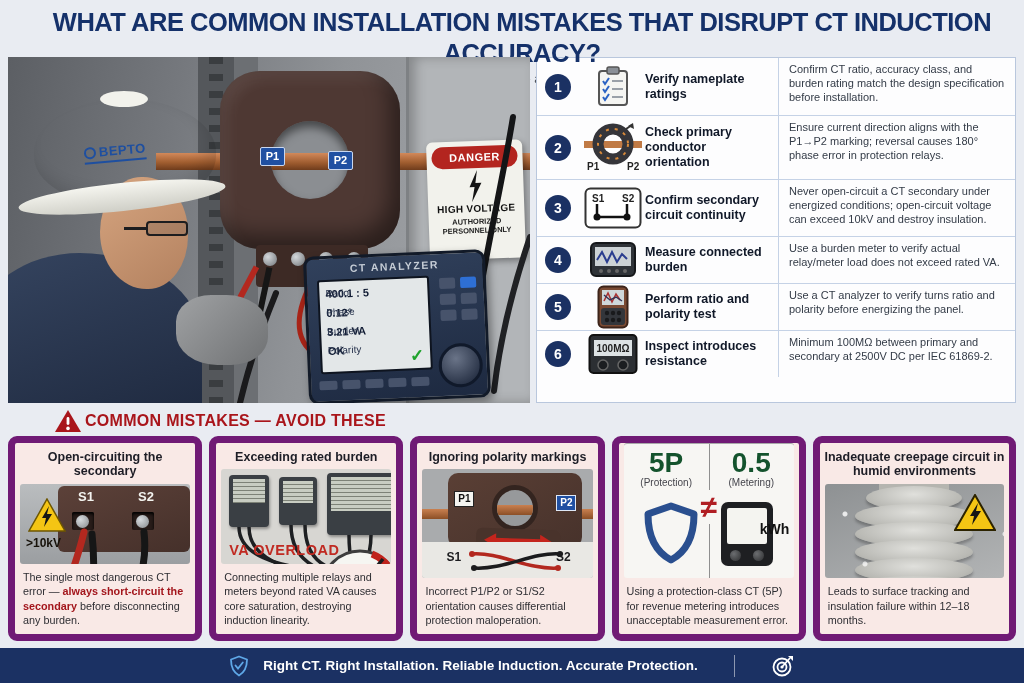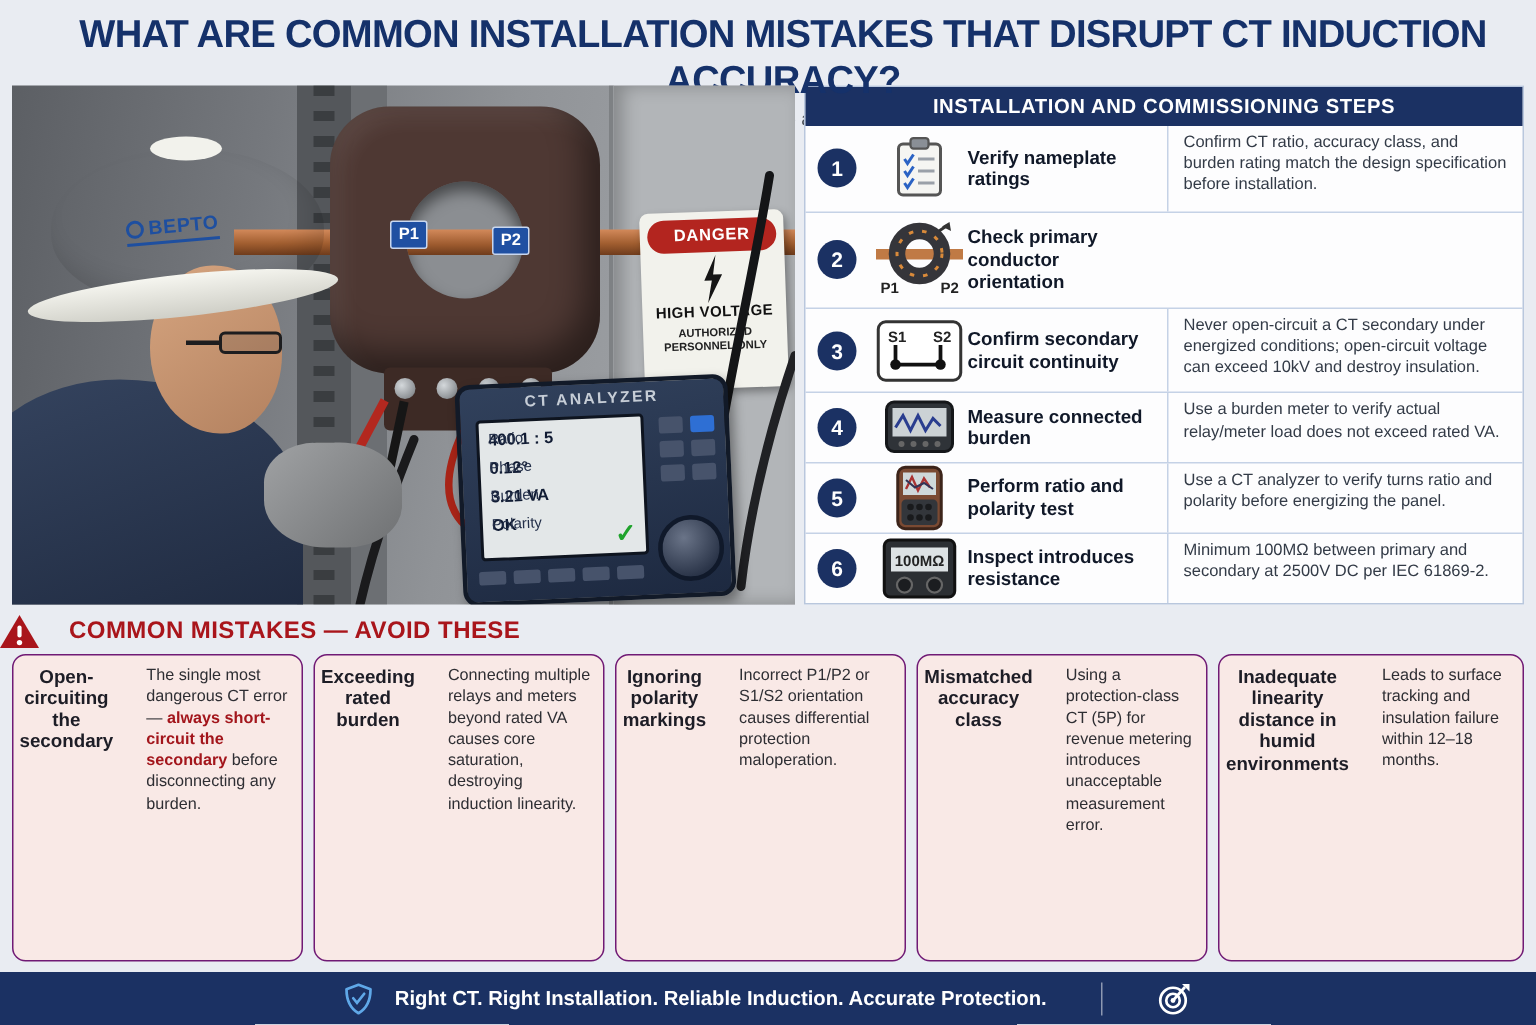--- a/index.html
+++ b/index.html
@@ -94,24 +94,24 @@
   .step:last-child { border-bottom:none; }
   .s1h{height:58px}.s2h{height:64px}.s3h{height:57px}.s4h{height:47px}.s5h{height:47px}.s6h{height:46px}
   .step-num { width:26px; height:26px; border-radius:50%; background:#1b3163; color:#fff; font-weight:bold;
      font-size:14px; text-align:center; line-height:26px; }
   .step-ic { justify-self:center; }
   .step-title { font-size:12.5px; font-weight:bold; color:#101828; line-height:1.18; padding-right:6px; }
   .step-desc { font-size:11px; color:#333b47; line-height:1.28; border-left:1px solid #c5d2e6;
      padding:4px 6px 4px 10px; align-self:stretch; display:flex; }
 
   
-  .mist-hdr { display:flex; align-items:center; gap:20px; height:26px; margin-top:5px; }
+  .mist-hdr { display:flex; align-items:center; gap:4px; padding-left:55px; height:26px; margin-top:5px; }
   .mist-hdr span { font-size:16px; font-weight:bold; color:#a9151b; letter-spacing:.3px; }
   .cards { display:flex; gap:7px; padding:0 8px; height:205px; margin-top:2px; }
-  .card { flex:1; background:#f9e9e6; border:1px solid #701a75; border-radius:9px; display:flex; flex-direction:row; overflow:hidden; }
+  .card { flex:1; background:#f9e9e6; border:7px solid #701a75; border-radius:9px; display:flex; flex-direction:column; overflow:hidden; }
   .card:last-child { flex:1.05; }
   .card-title { font-size:12.5px; font-weight:bold; color:#1d1d26; text-align:center; padding:7px 4px 5px; line-height:1.15; }
   .card-img { position:relative; flex:1; margin:0 5px; border-radius:3px; overflow:hidden; min-height:0; }
   .card-img * { position:absolute; }
   .card-body { font-size:10.8px; color:#2e2e33; line-height:1.32; padding:6px 8px 7px; }
   .card-body .em { color:#a3161c; font-weight:bold; }
 
   
   .c1 { background:linear-gradient(180deg,#babdbf,#9b9ea1); }
   .c1-ct { left:38px; top:2px; width:132px; height:66px; background:linear-gradient(160deg,#5c4139,#45302a); border-radius:6px; }
@@ -268,21 +268,20 @@
             <i></i>
             <i></i>
             <i></i>
             <i></i>
             <i></i>
           </div>
       </div>
     </div>
 
     <div class="steps">
-      <div class="steps-hdr">INSTALLATION AND COMMISSIONING STEPS</div>
 
       <div class="step s1h">
         <div class="step-num">1</div>
         <svg class="step-ic" width="34" height="42" viewBox="0 0 34 42">
           <rect x="3" y="5" width="28" height="34" rx="3" fill="#f5f5f2" stroke="#555" stroke-width="2"></rect>
           <rect x="11" y="1" width="12" height="7" rx="2" fill="#8a8f96" stroke="#555" stroke-width="1.5"></rect>
           <polyline points="7,15 9,18 13,12" fill="none" stroke="#2a62c4" stroke-width="2"></polyline>
             <line x1="16" y1="15" x2="27" y2="15" stroke="#9aa0a8" stroke-width="2"></line>
           <polyline points="7,23 9,26 13,20" fill="none" stroke="#2a62c4" stroke-width="2"></polyline>
             <line x1="16" y1="23" x2="27" y2="23" stroke="#9aa0a8" stroke-width="2"></line>
@@ -300,20 +299,23 @@
         <svg class="step-ic" width="58" height="50" viewBox="0 0 58 50">
           <rect x="0" y="18" width="58" height="7" fill="#c07a45"></rect>
           <circle cx="29" cy="21" r="15" fill="none" stroke="#35353a" stroke-width="11"></circle>
           <circle cx="29" cy="21" r="15" fill="none" stroke="#d98a3a" stroke-width="2" stroke-dasharray="3 6"></circle>
           <path d="M42,6 L48,2" stroke="#333" stroke-width="2"></path>
             <polygon points="49,0 50,6 44,3" fill="#333"></polygon>
           <text x="3" y="47" font-size="10" font-weight="bold" fill="#222">P1</text>
           <text x="43" y="47" font-size="10" font-weight="bold" fill="#222">P2</text>
         </svg>
         <div class="step-title">Check primary conductor orientation</div>
+        <div class="step-desc">
+            <span>Ensure current direction aligns with the P1→P2 marking; reversal causes 180° phase error in protection relays.</span>
+          </div>
       </div>
 
       <div class="step s3h">
         <div class="step-num">3</div>
         <svg class="step-ic" width="58" height="42" viewBox="0 0 58 42">
           <rect x="1.5" y="1.5" width="55" height="39" rx="5" fill="#fff" stroke="#333" stroke-width="2"></rect>
           <text x="8" y="15" font-size="10" font-weight="bold" fill="#222">S1</text>
           <text x="38" y="15" font-size="10" font-weight="bold" fill="#222">S2</text>
           <line x1="13" y1="17" x2="13" y2="30" stroke="#111" stroke-width="2.5"></line>
           <line x1="43" y1="17" x2="43" y2="30" stroke="#111" stroke-width="2.5"></line>
@@ -476,21 +478,20 @@
               <circle cx="8" cy="22" r="3" fill="#1b1b1d"></circle>
             <circle cx="94" cy="8" r="3" fill="#1b1b1d"></circle>
               <circle cx="92" cy="22" r="3" fill="#b3281f"></circle>
           </svg>
         </div>
       </div>
       <div class="card-body">Incorrect P1/P2 or S1/S2 orientation causes differential protection maloperation.</div>
     </div>
 
     <div class="card">
-      <div class="card-title">Mismatched accuracy class</div>
       <div class="card-img c4">
         <div class="c4-div"></div>
         <div class="c4-col" style="left:0">
           <span class="c4-class">5P</span>
           <span class="c4-sub">(Protection)</span>
         </div>
         <div class="c4-col" style="right:0">
           <span class="c4-class">0.5</span>
           <span class="c4-sub">(Metering)</span>
         </div>
@@ -503,21 +504,21 @@
               <span class="c4-kwh">kWh</span>
             </div>
           <div class="c4-knob" style="left:9px"></div>
           <div class="c4-knob" style="right:9px"></div>
         </div>
       </div>
       <div class="card-body">Using a protection-class CT (5P) for revenue metering introduces unacceptable measurement error.</div>
     </div>
 
     <div class="card">
-      <div class="card-title">Inadequate linearity distance in humid environments</div>
+      <div class="card-title">Inadequate creepage circuit in humid environments</div>
       <div class="card-img c5">
         <div class="c5-core"></div>
         <div class="c5-rib" style="top:2px;width:96px"></div>
         <div class="c5-rib" style="top:20px"></div>
         <div class="c5-rib" style="top:38px"></div>
         <div class="c5-rib" style="top:56px"></div>
         <div class="c5-rib" style="top:74px"></div>
         <div class="c5-rib" style="top:92px;width:126px"></div>
         <div class="c5-drops"></div>
         <svg class="c5-tri" width="42" height="37" viewBox="0 0 42 37">

